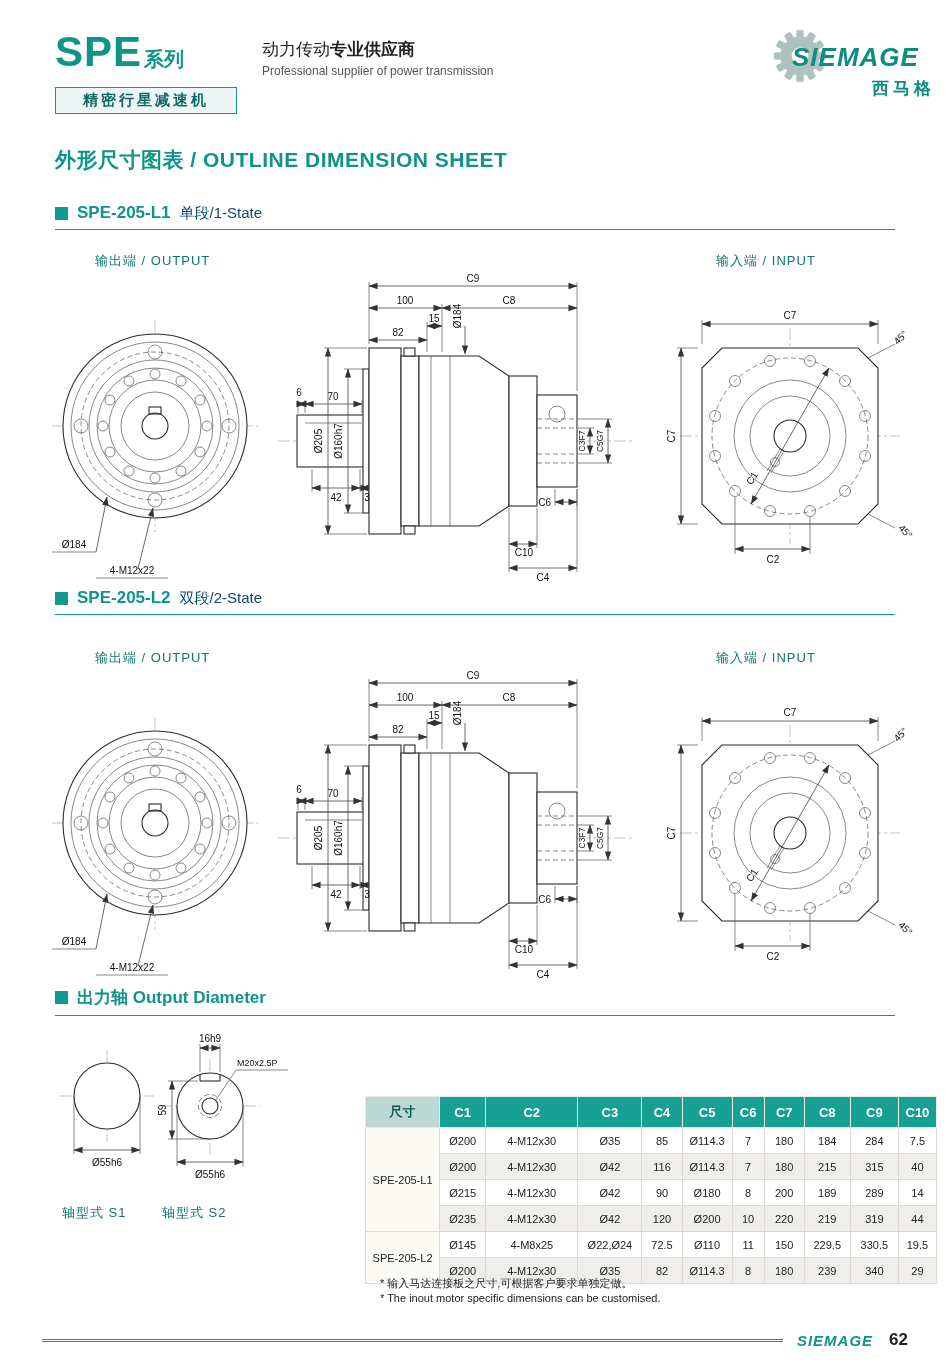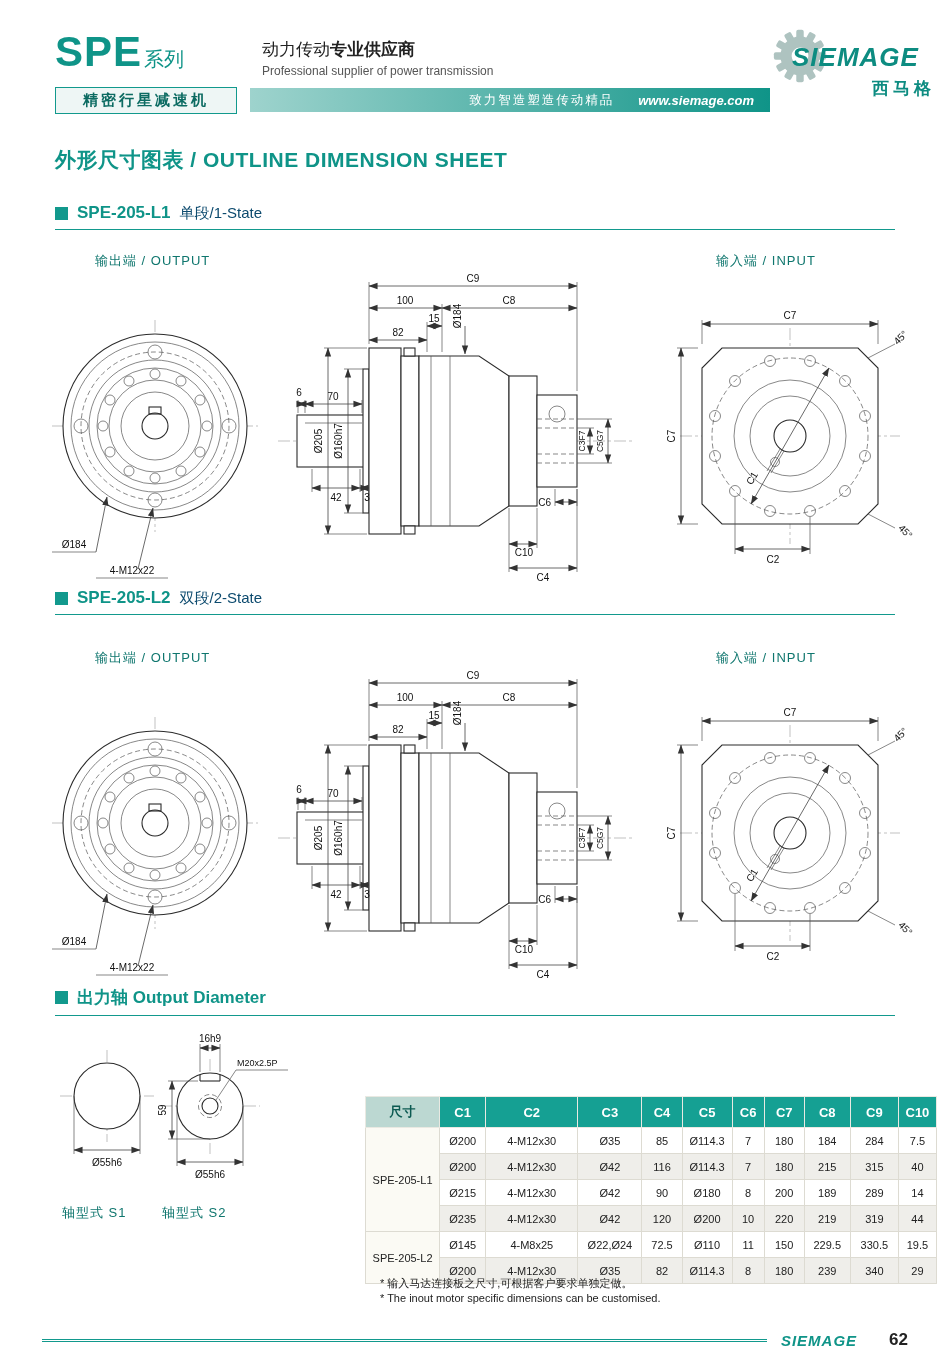--- a/index.html
+++ b/index.html
@@ -2,21 +2,21 @@
 <html><head>
 <meta charset="utf-8">
 <style>
   html,body { margin:0; padding:0; background:#fff; }
   body { font-family:"Liberation Sans", sans-serif; }
   .page { position:relative; width:950px; height:1363px; background:#ffffff; overflow:hidden; }
 
   
   .spe-logo { position:absolute; left:55px; top:28px; color:#0f9488; }
   .spe-logo .big { font-size:42px; font-weight:bold; letter-spacing:1px; }
-  .spe-logo .suf { font-size:20px; font-weight:normal; margin-left:2px; }
+  .spe-logo .suf { font-size:20px; font-weight:bold; margin-left:2px; }
   .series-badge { position:absolute; left:55px; top:87px; width:180px; height:25px;
     border:1px solid #12998d; background:#eef6f5; color:#0c6b62; font-weight:bold;
     font-size:15px; display:flex; align-items:center; justify-content:center; letter-spacing:3px; }
   .tagline { position:absolute; left:262px; top:38px; color:#222; font-size:17px; }
   .tagline b { font-weight:bold; }
   .tagline-en { position:absolute; left:262px; top:64px; color:#555; font-size:12px; }
   .band { position:absolute; left:250px; top:88px; width:520px; height:24px;
     background:linear-gradient(90deg,#9ed3cd,#0f9488);
     display:flex; align-items:center; justify-content:flex-end; gap:24px; padding-right:16px; box-sizing:border-box; }
   .band .slogan { color:#fff; font-size:12.5px; letter-spacing:2px; }
@@ -61,21 +61,21 @@
   .dim-table th.first { background:#bcd8d2; color:#0c5a52; }
   .dim-table td { border:1px solid #dddbd2; text-align:center; height:23px; color:#222; background:#fff; }
   .dim-table tr.alt td { background:#efeeea; }
   .dim-table td.group { background:#fbfaf4; }
   .footnote { position:absolute; left:380px; font-size:11px; color:#222; }
 
   
   .footer { position:absolute; left:42px; right:42px; top:1330px; display:flex; align-items:center; }
   .footer .rule { flex:1; height:0; border-top:3px double #12998d; }
   .footer .brand { margin-left:14px; font-style:italic; font-weight:bold; color:#0f9488; font-size:15px; letter-spacing:1px; }
-  .footer .page-num { margin-left:32px; font-weight:bold; font-size:17px; color:#222; }
+  .footer .page-num { margin-left:16px; font-weight:bold; font-size:17px; color:#222; }
 </style>
 </head>
 <body>
 
 <div class="page">
 
   <svg width="0" height="0" style="position:absolute">
     <defs>
       <marker id="arrow" viewBox="0 0 10 10" refX="9.5" refY="5" markerWidth="9" markerHeight="9" orient="auto-start-reverse" markerUnits="userSpaceOnUse">
         <path d="M0,1.5 L10,5 L0,8.5 z" fill="#333"></path>
@@ -84,24 +84,20 @@
   </svg>
 
   <div class="spe-logo">
     <span class="big">SPE</span><span class="suf">系列</span>
   </div>
   <div class="series-badge">精密行星减速机</div>
   <div class="tagline">
     <span>动力传动</span><b>专业供应商</b>
   </div>
   <div class="tagline-en">Professional supplier of power transmission</div>
-  <div class="band">
-    <span class="slogan">致力智造塑造传动精品</span>
-    <span class="site">www.siemage.com</span>
-  </div>
   <div class="logo">
     <svg class="gear" viewBox="-30 -30 60 60" width="56" height="56">
       <g fill="#aec3c0">
         <rect x="-4" y="-28" width="8" height="56" rx="2"></rect>
         <rect x="-4" y="-28" width="8" height="56" rx="2" transform="rotate(30)"></rect>
         <rect x="-4" y="-28" width="8" height="56" rx="2" transform="rotate(60)"></rect>
         <rect x="-4" y="-28" width="8" height="56" rx="2" transform="rotate(90)"></rect>
         <rect x="-4" y="-28" width="8" height="56" rx="2" transform="rotate(120)"></rect>
         <rect x="-4" y="-28" width="8" height="56" rx="2" transform="rotate(150)"></rect>
         <circle r="21"></circle>

